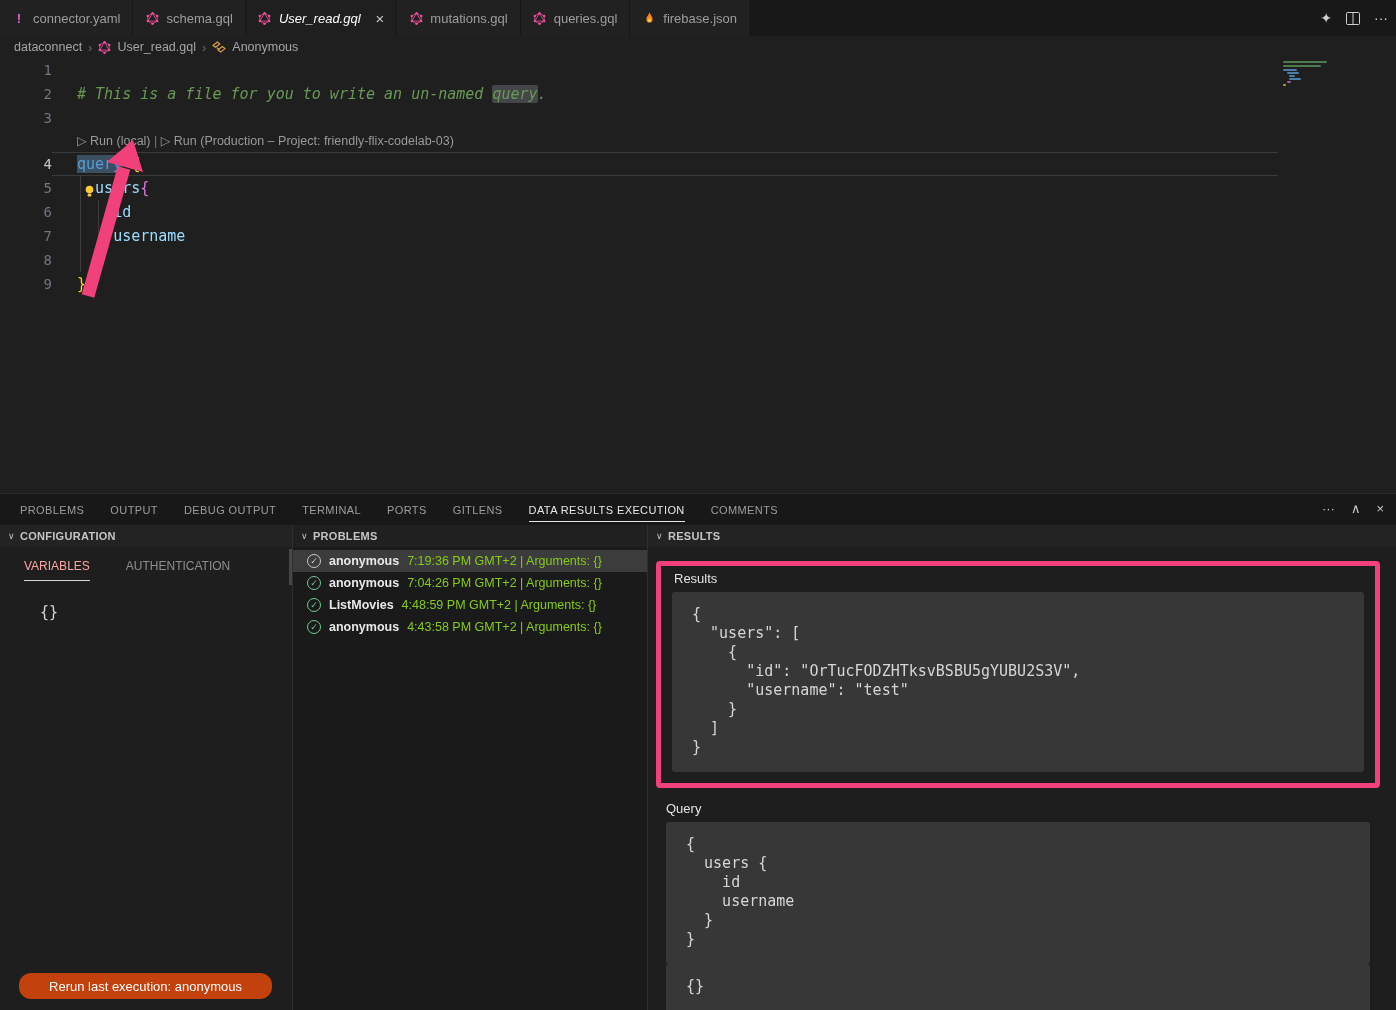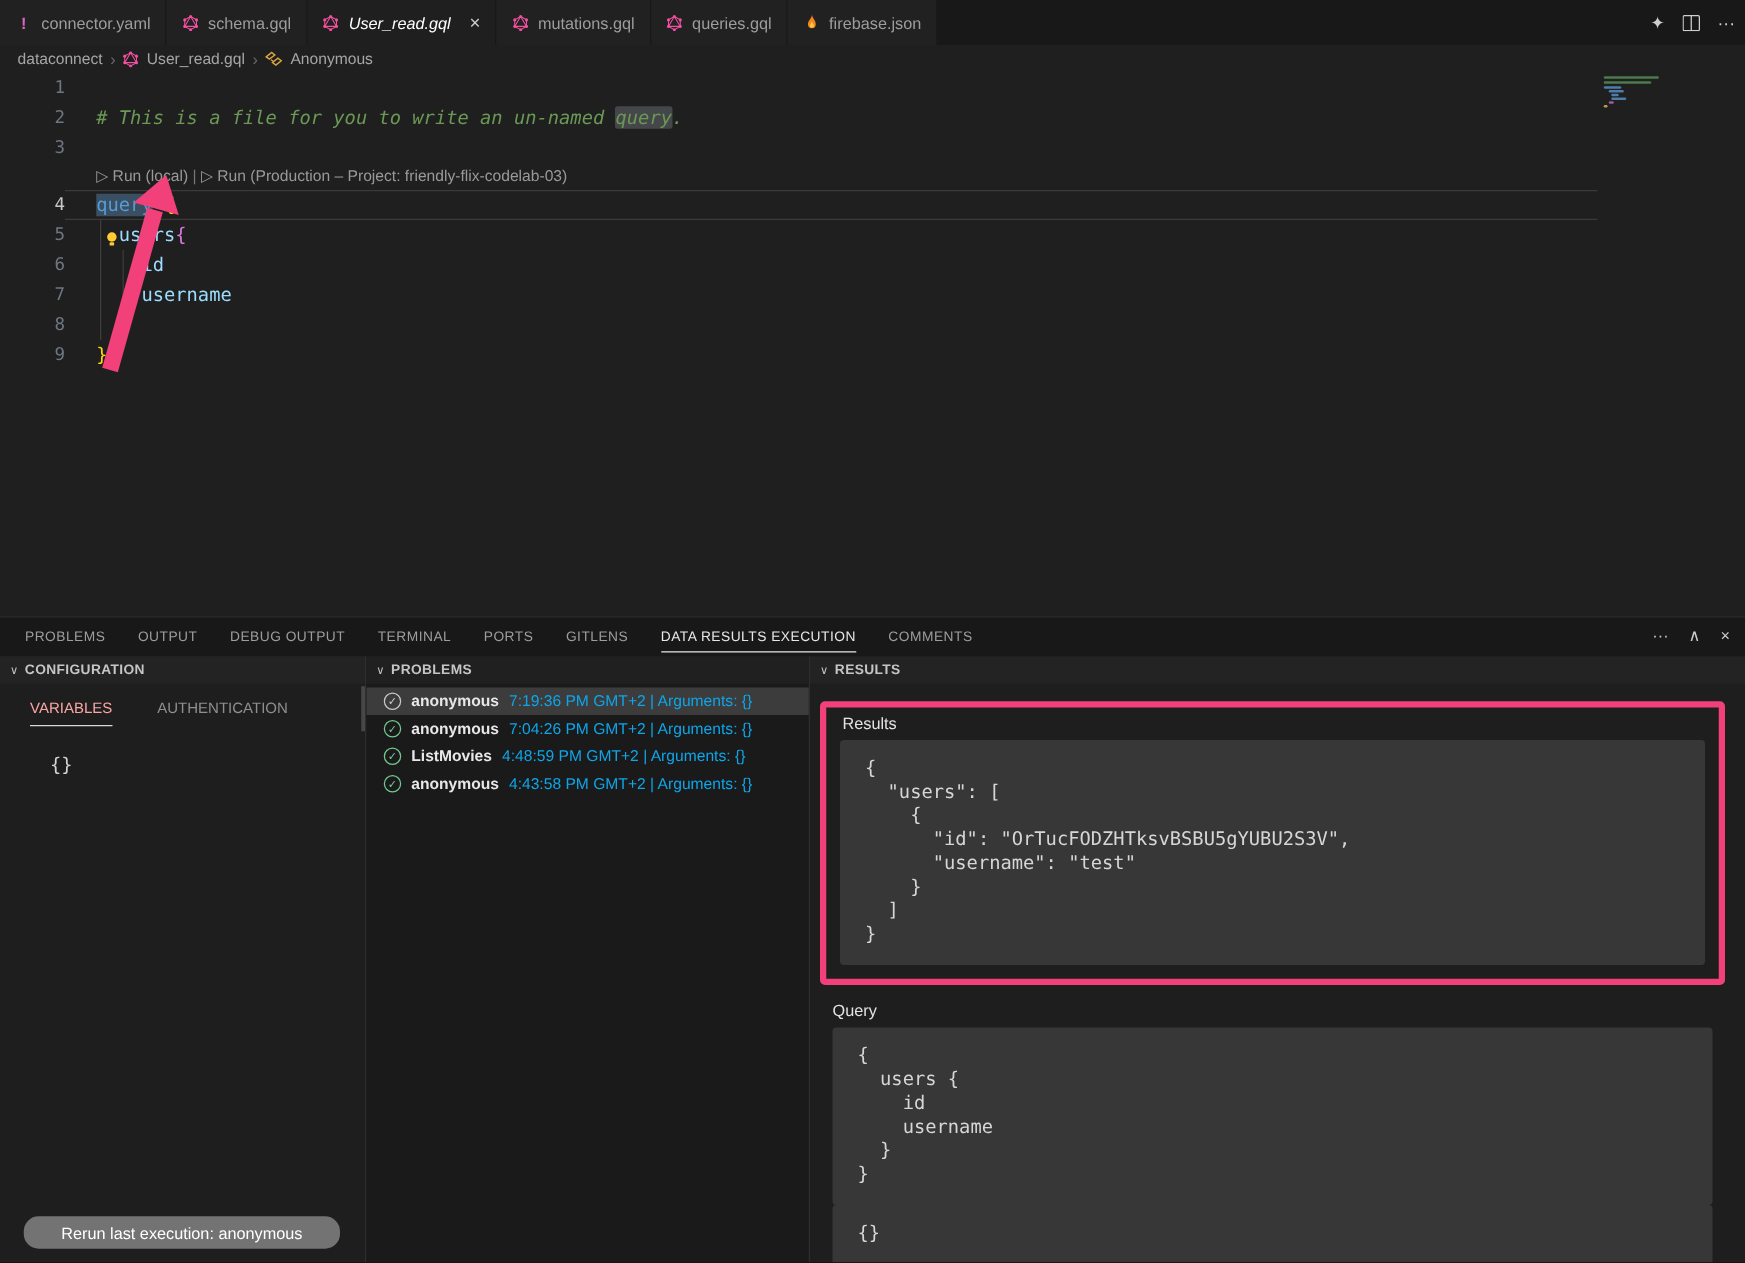--- a/index.html
+++ b/index.html
@@ -68,35 +68,35 @@
                 font-size:11px; font-weight:700; letter-spacing:.3px; color:#c5c5c5; }
   .hdr-chev { font-size:9px; font-weight:400; color:#c5c5c5; }
 
   .config-col { width:293px; flex:0 0 293px; background:#1e1e1e; border-right:1px solid #2e2e2e; position:relative; }
   .config-col .col-header { background:#232323; }
   .config-tabs { display:flex; gap:36px; padding:12px 0 0 24px; font-size:12px; }
   .config-tab { color:#8f8f8f; cursor:pointer; padding-bottom:7px; }
   .config-tab.active { color:#fca5a5; border-bottom:1px solid #d7d7d7; }
   .variables-value { margin:22px 0 0 40px; font-family:"DejaVu Sans Mono", monospace; font-size:15px; color:#d4d4d4; }
   .config-thumb { position:absolute; right:0; top:24px; width:3px; height:36px; background:#474747; }
-  .rerun-button { position:absolute; left:19px; bottom:11px; width:253px; height:26px; background:#737373;
+  .rerun-button { position:absolute; left:19px; bottom:11px; width:253px; height:26px; background:#c2410c;
                   color:#ffffff; font-size:13px; border:none; border-radius:12px; cursor:pointer;
                   font-family:"Liberation Sans", sans-serif; }
 
   .history-col { width:355px; flex:0 0 355px; background:#1a1a1a; border-right:1px solid #2e2e2e; }
   .history-col .col-header { background:#202020; }
   .hist-rows { padding-top:3px; }
   .hist-row { display:flex; align-items:center; gap:8px; height:22px; padding-left:14px; font-size:12.5px; cursor:pointer; }
   .hist-row.selected { background:#3c3c3c; }
   .hist-check { width:14px; height:14px; flex:0 0 14px; border-radius:50%; border:1px solid; font-size:9px;
                 line-height:12px; text-align:center; }
   .hist-check.success { color:#73c991; border-color:#73c991; }
   .hist-check.neutral { color:#c8c8c8; border-color:#c8c8c8; }
   .hist-name { color:#e8e8e8; font-weight:600; }
-  .hist-detail { color:#0ea5e9; }
+  .hist-detail { color:#84cc16; }
 
   .results-col { flex:1; background:#1e1e1e; position:relative; overflow:hidden; }
   .results-col .col-header { background:#232323; }
   .results-highlight { margin:14px 16px 0 8px; border:5px solid #f2407a; border-radius:4px; padding:3px 11px 11px 11px; }
   .section-label { font-size:13px; color:#e3e3e3; }
   .results-highlight .section-label { margin:2px 0 6px 2px; }
   .code-box { background:#373737; border-radius:3px; padding:13px 20px 15px 20px;
               font-family:"DejaVu Sans Mono", monospace; font-size:15px; line-height:19px; color:#d6d6d6;
               white-space:pre; overflow:hidden; }
   .query-label { margin:13px 0 6px 18px; }

